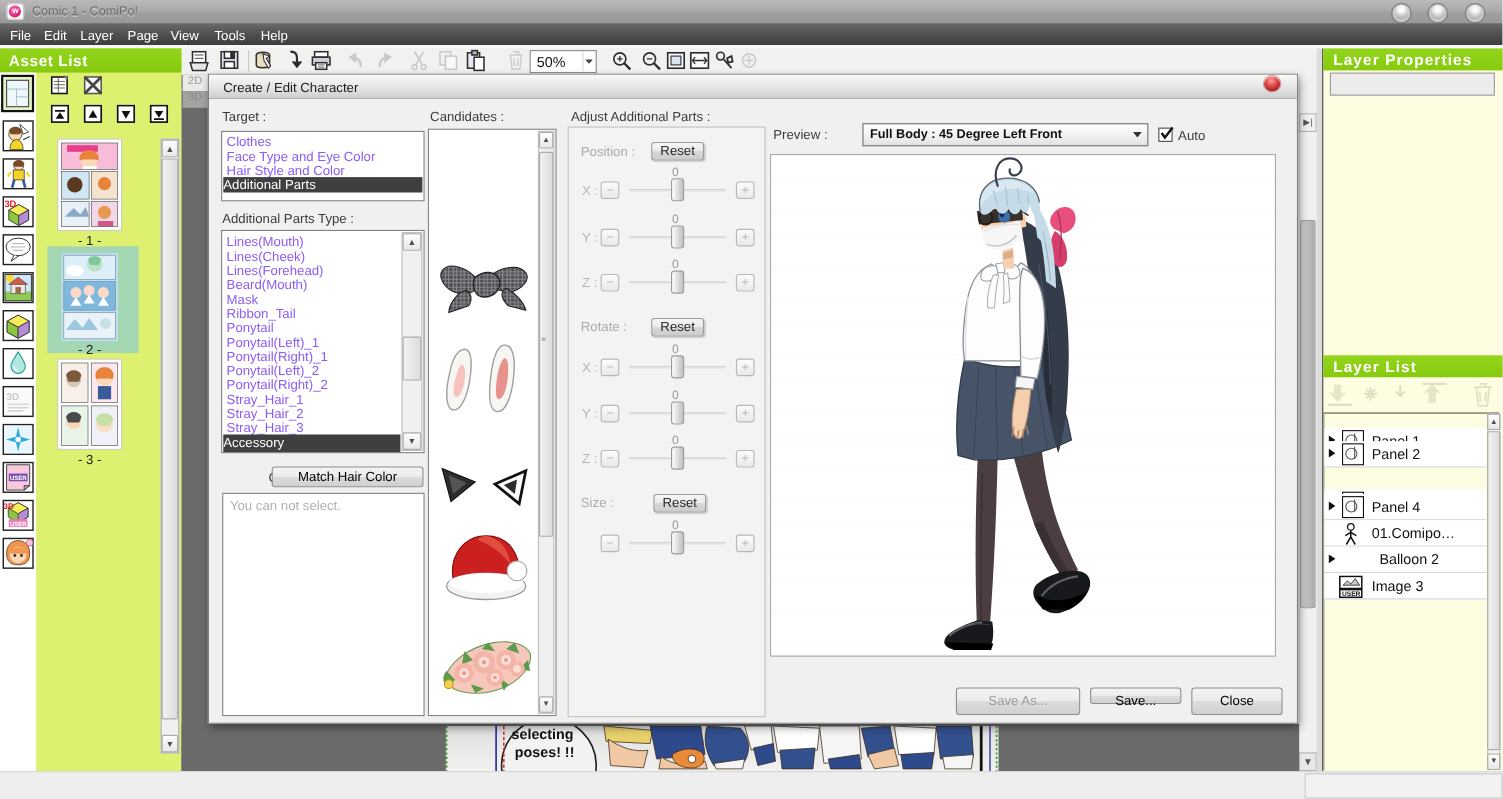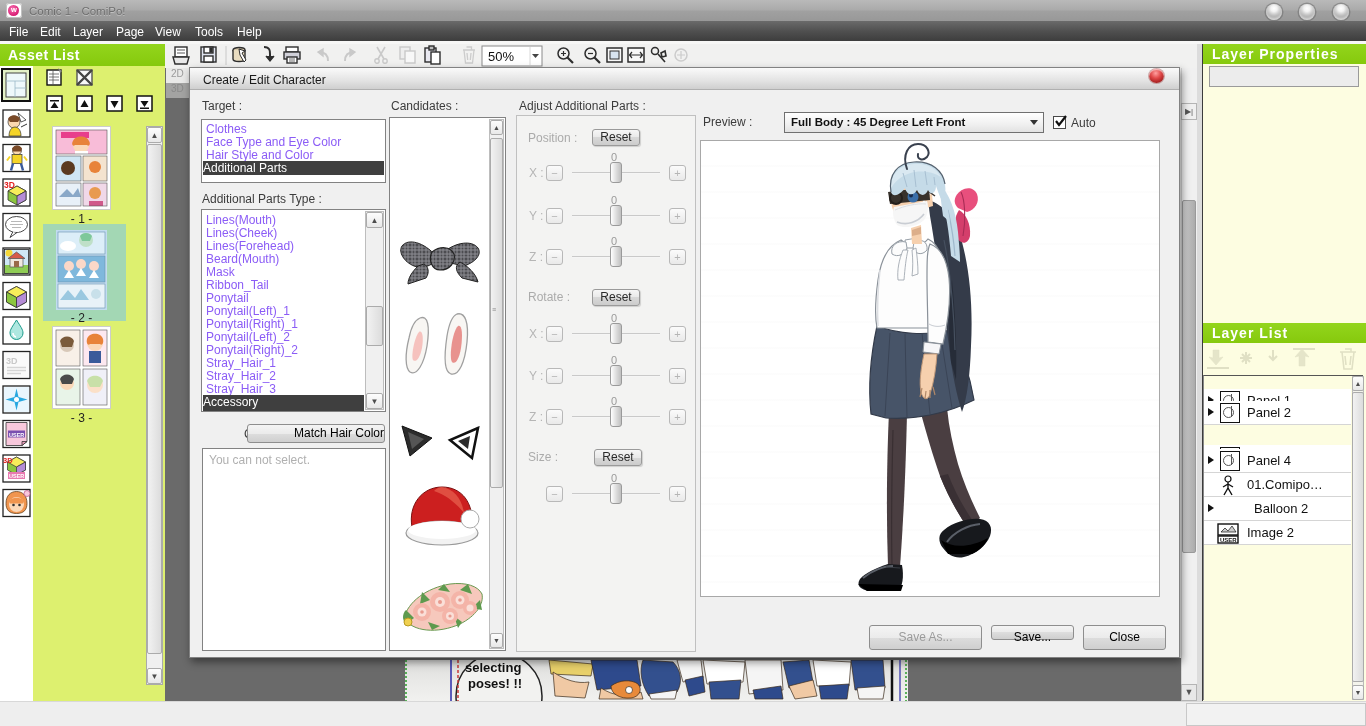--- a/index.html
+++ b/index.html
@@ -460,21 +460,21 @@
     <div class="lrow" style="top:473px;">
       <div class="icn ich"></div>
       <div class="txt">01.Comipo…</div>
     </div>
     <div class="lrow" style="top:497px;">
       <div class="tri"></div>
       <div class="txt" style="left:50px;">Balloon 2</div>
     </div>
     <div class="lrow" style="top:521px;">
       <div class="icn iim"></div>
-      <div class="txt">Image 2</div>
+      <div class="txt">Image 3</div>
     </div>
     <style>
       .icn{position:absolute;left:16px;top:2px;width:20px;height:20px;}
       .ip{background:#fff;border:1.5px solid #111;}
       .ip:before{content:"";position:absolute;left:2px;top:3px;width:9px;height:9px;border:1px solid #555;border-radius:50%;}
       .ip:after{content:"";position:absolute;right:2px;top:2px;width:5px;height:11px;border-left:1px solid #555;}
     </style>
     <svg class="abs" style="left:1218px;top:475px;" width="20" height="21" viewBox="0 0 20 21">
       <circle cx="10" cy="4" r="3" fill="none" stroke="#111" stroke-width="1.2"></circle>
       <path d="M10 7v6 M10 9l-5 3 M10 9l5 3 M10 13l-4 7 M10 13l4 7" stroke="#111" stroke-width="1.4" fill="none"></path>
@@ -539,21 +539,21 @@
     <div class="li" style="top:159px;">Stray_Hair_2</div>
     <div class="li" style="top:172px;">Stray_Hair_3</div>
     <div class="lisel" style="top:185px;height:16px;right:21px;">Accessory</div>
 
     <div class="sbtrack" style="right:1px;top:1px;width:19px;height:199px;"></div>
     <div class="sbbtn" style="right:2px;top:2px;width:17px;height:16px;font-size:8px;line-height:15px;">▲</div>
     <div class="sbbtn" style="right:2px;bottom:2px;width:17px;height:16px;font-size:8px;line-height:15px;">▼</div>
     <div class="sbthumb" style="right:2px;top:96px;width:17px;height:40px;"></div>
   </div>
   <div class="abs dlglabel" style="left:202px;top:427px;margin-left:42px;">Color :</div>
-  <div class="abs winbtn" style="left:247px;top:424px;width:138px;height:19px;line-height:17px;text-align:right;">Match Hair Color</div>
+  <div class="abs winbtn" style="left:247px;top:424px;width:138px;height:19px;line-height:17px;">Match Hair Color</div>
   <div class="abs lbox" style="left:202px;top:448px;width:184px;height:203px;">
     <div style="position:absolute;left:6px;top:4px;font-size:12px;color:#b0b0b0;">You can not select.</div>
   </div>
 
   <div class="abs dlglabel" style="left:391px;top:99px;">Candidates :</div>
   <div class="abs lbox" style="left:389px;top:117px;width:117px;height:534px;">
 
     <div class="sbtrack" style="right:1px;top:1px;width:15px;height:530px;"></div>
     <div class="sbbtn" style="right:2px;top:2px;width:13px;height:15px;font-size:7px;line-height:14px;">▲</div>
     <div class="sbbtn" style="right:2px;bottom:2px;width:13px;height:15px;font-size:7px;line-height:14px;">▼</div>

